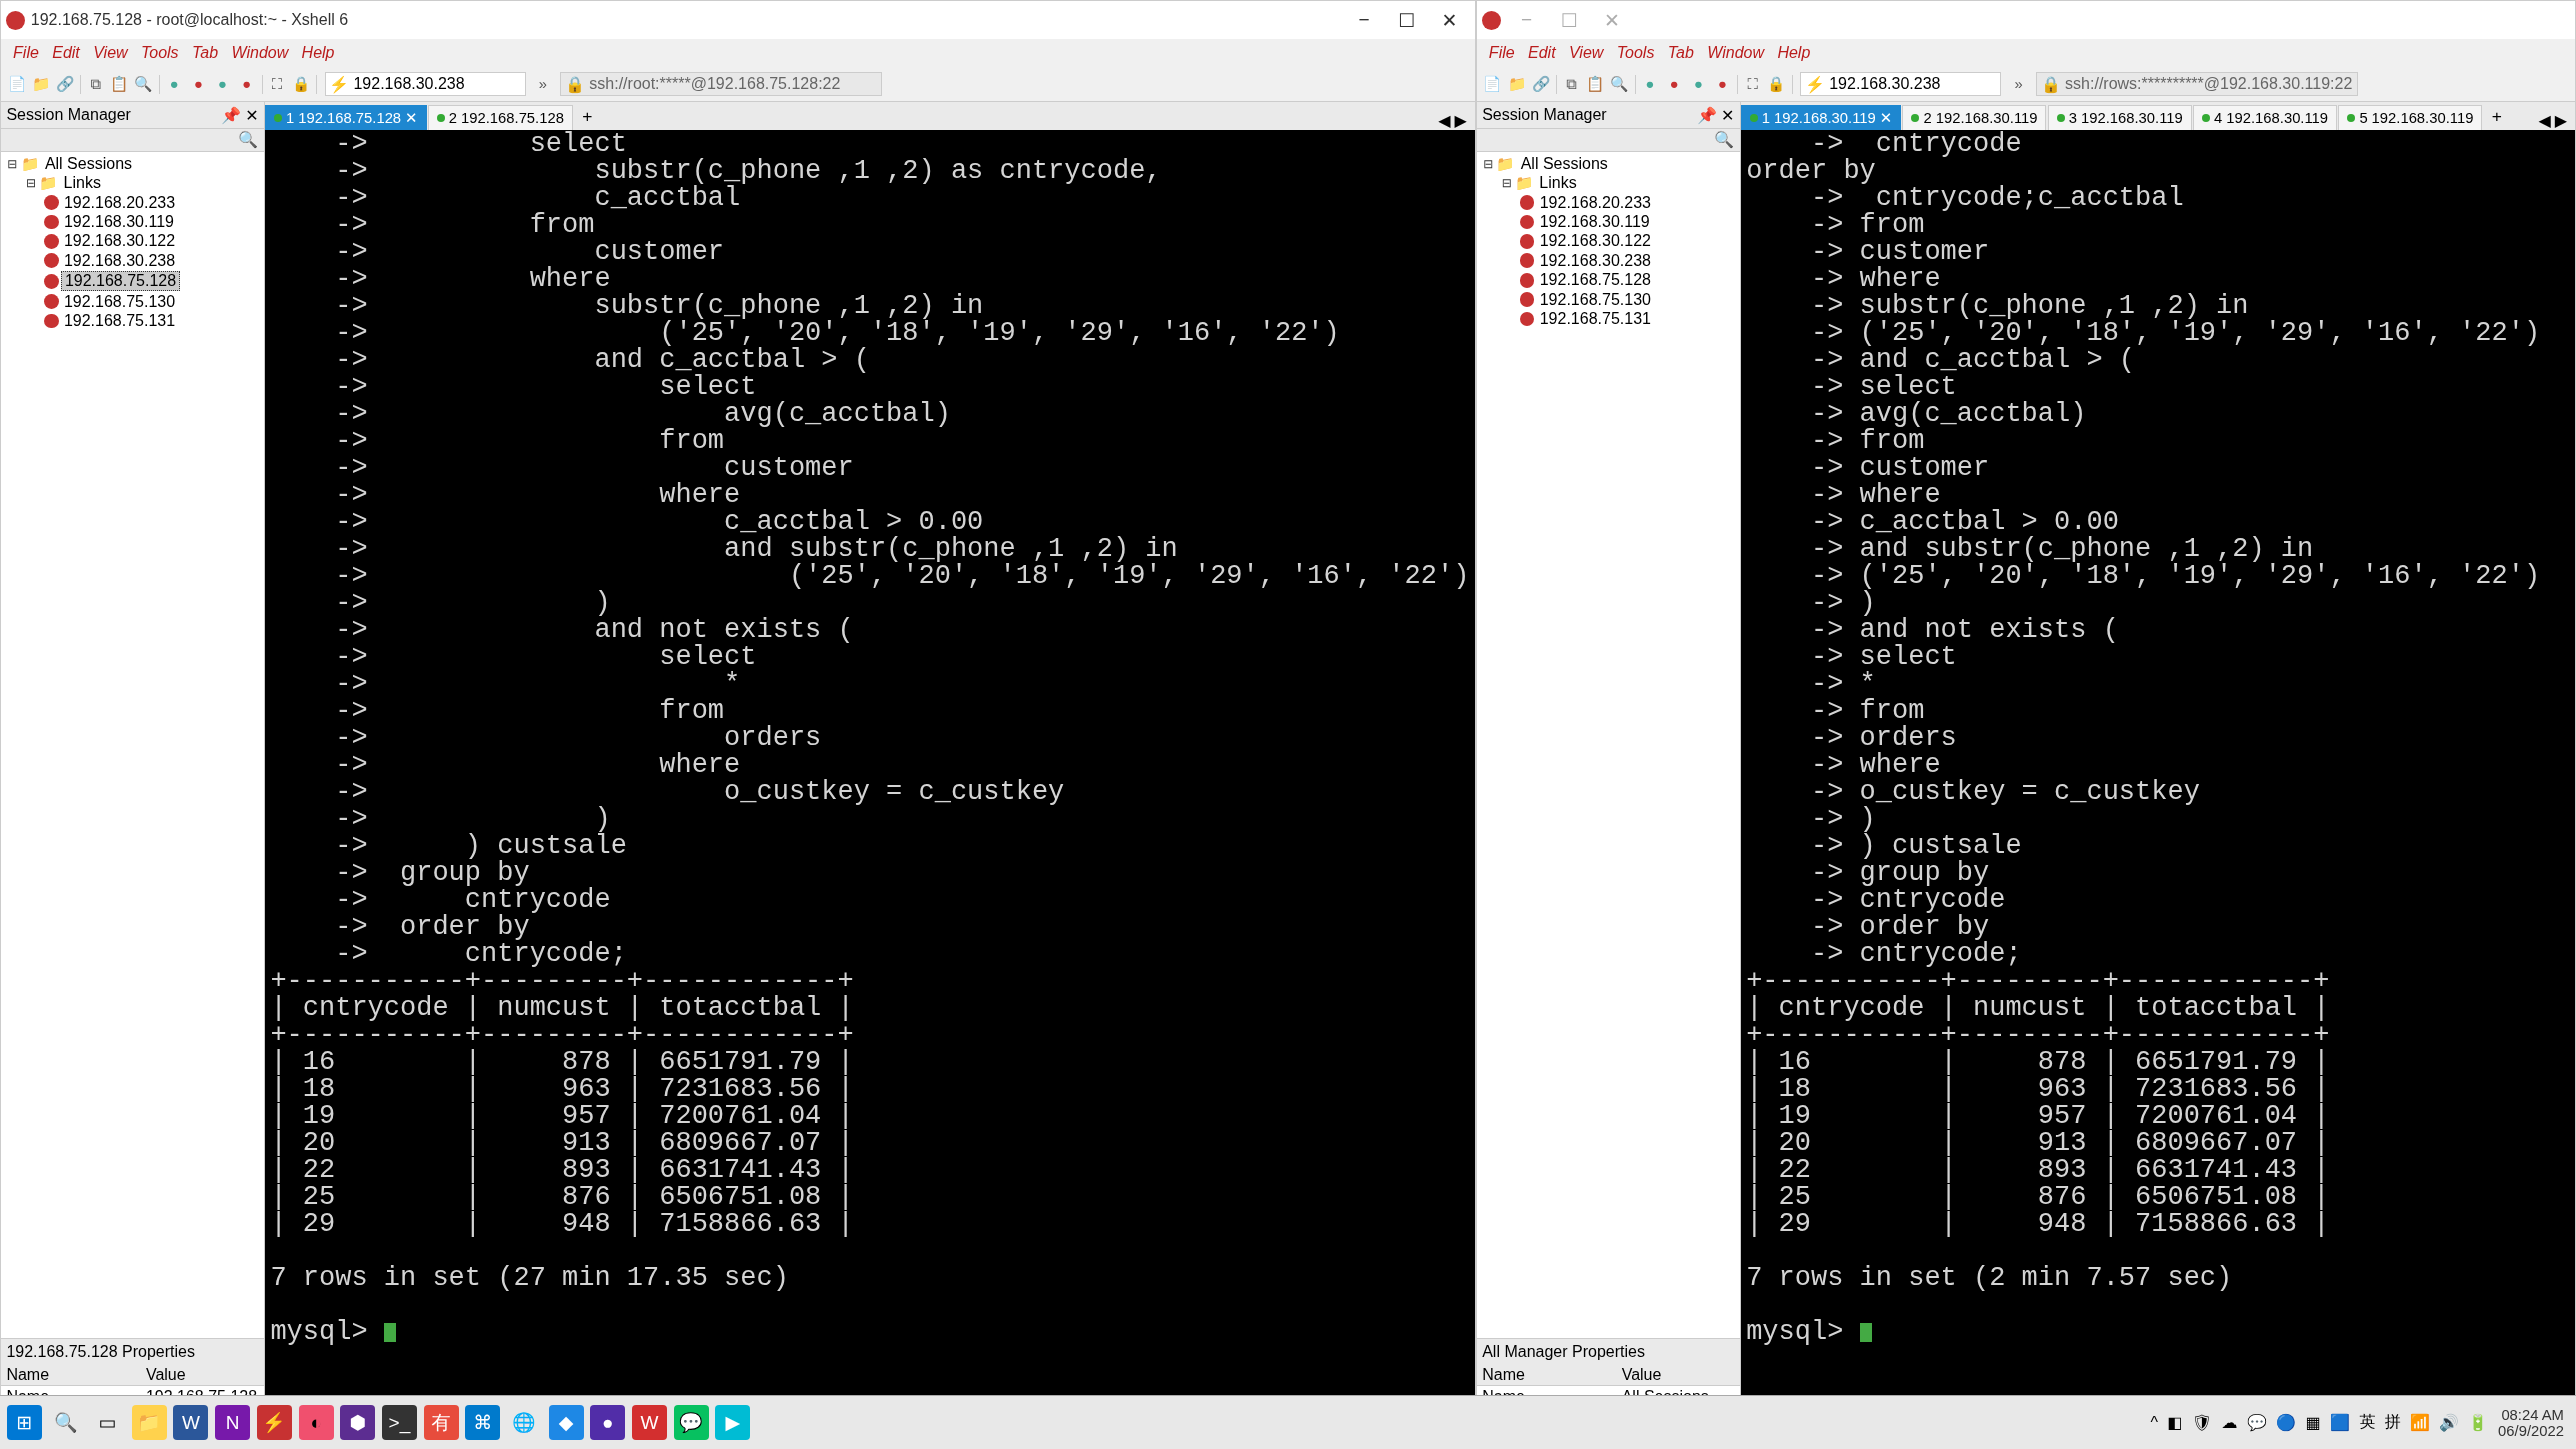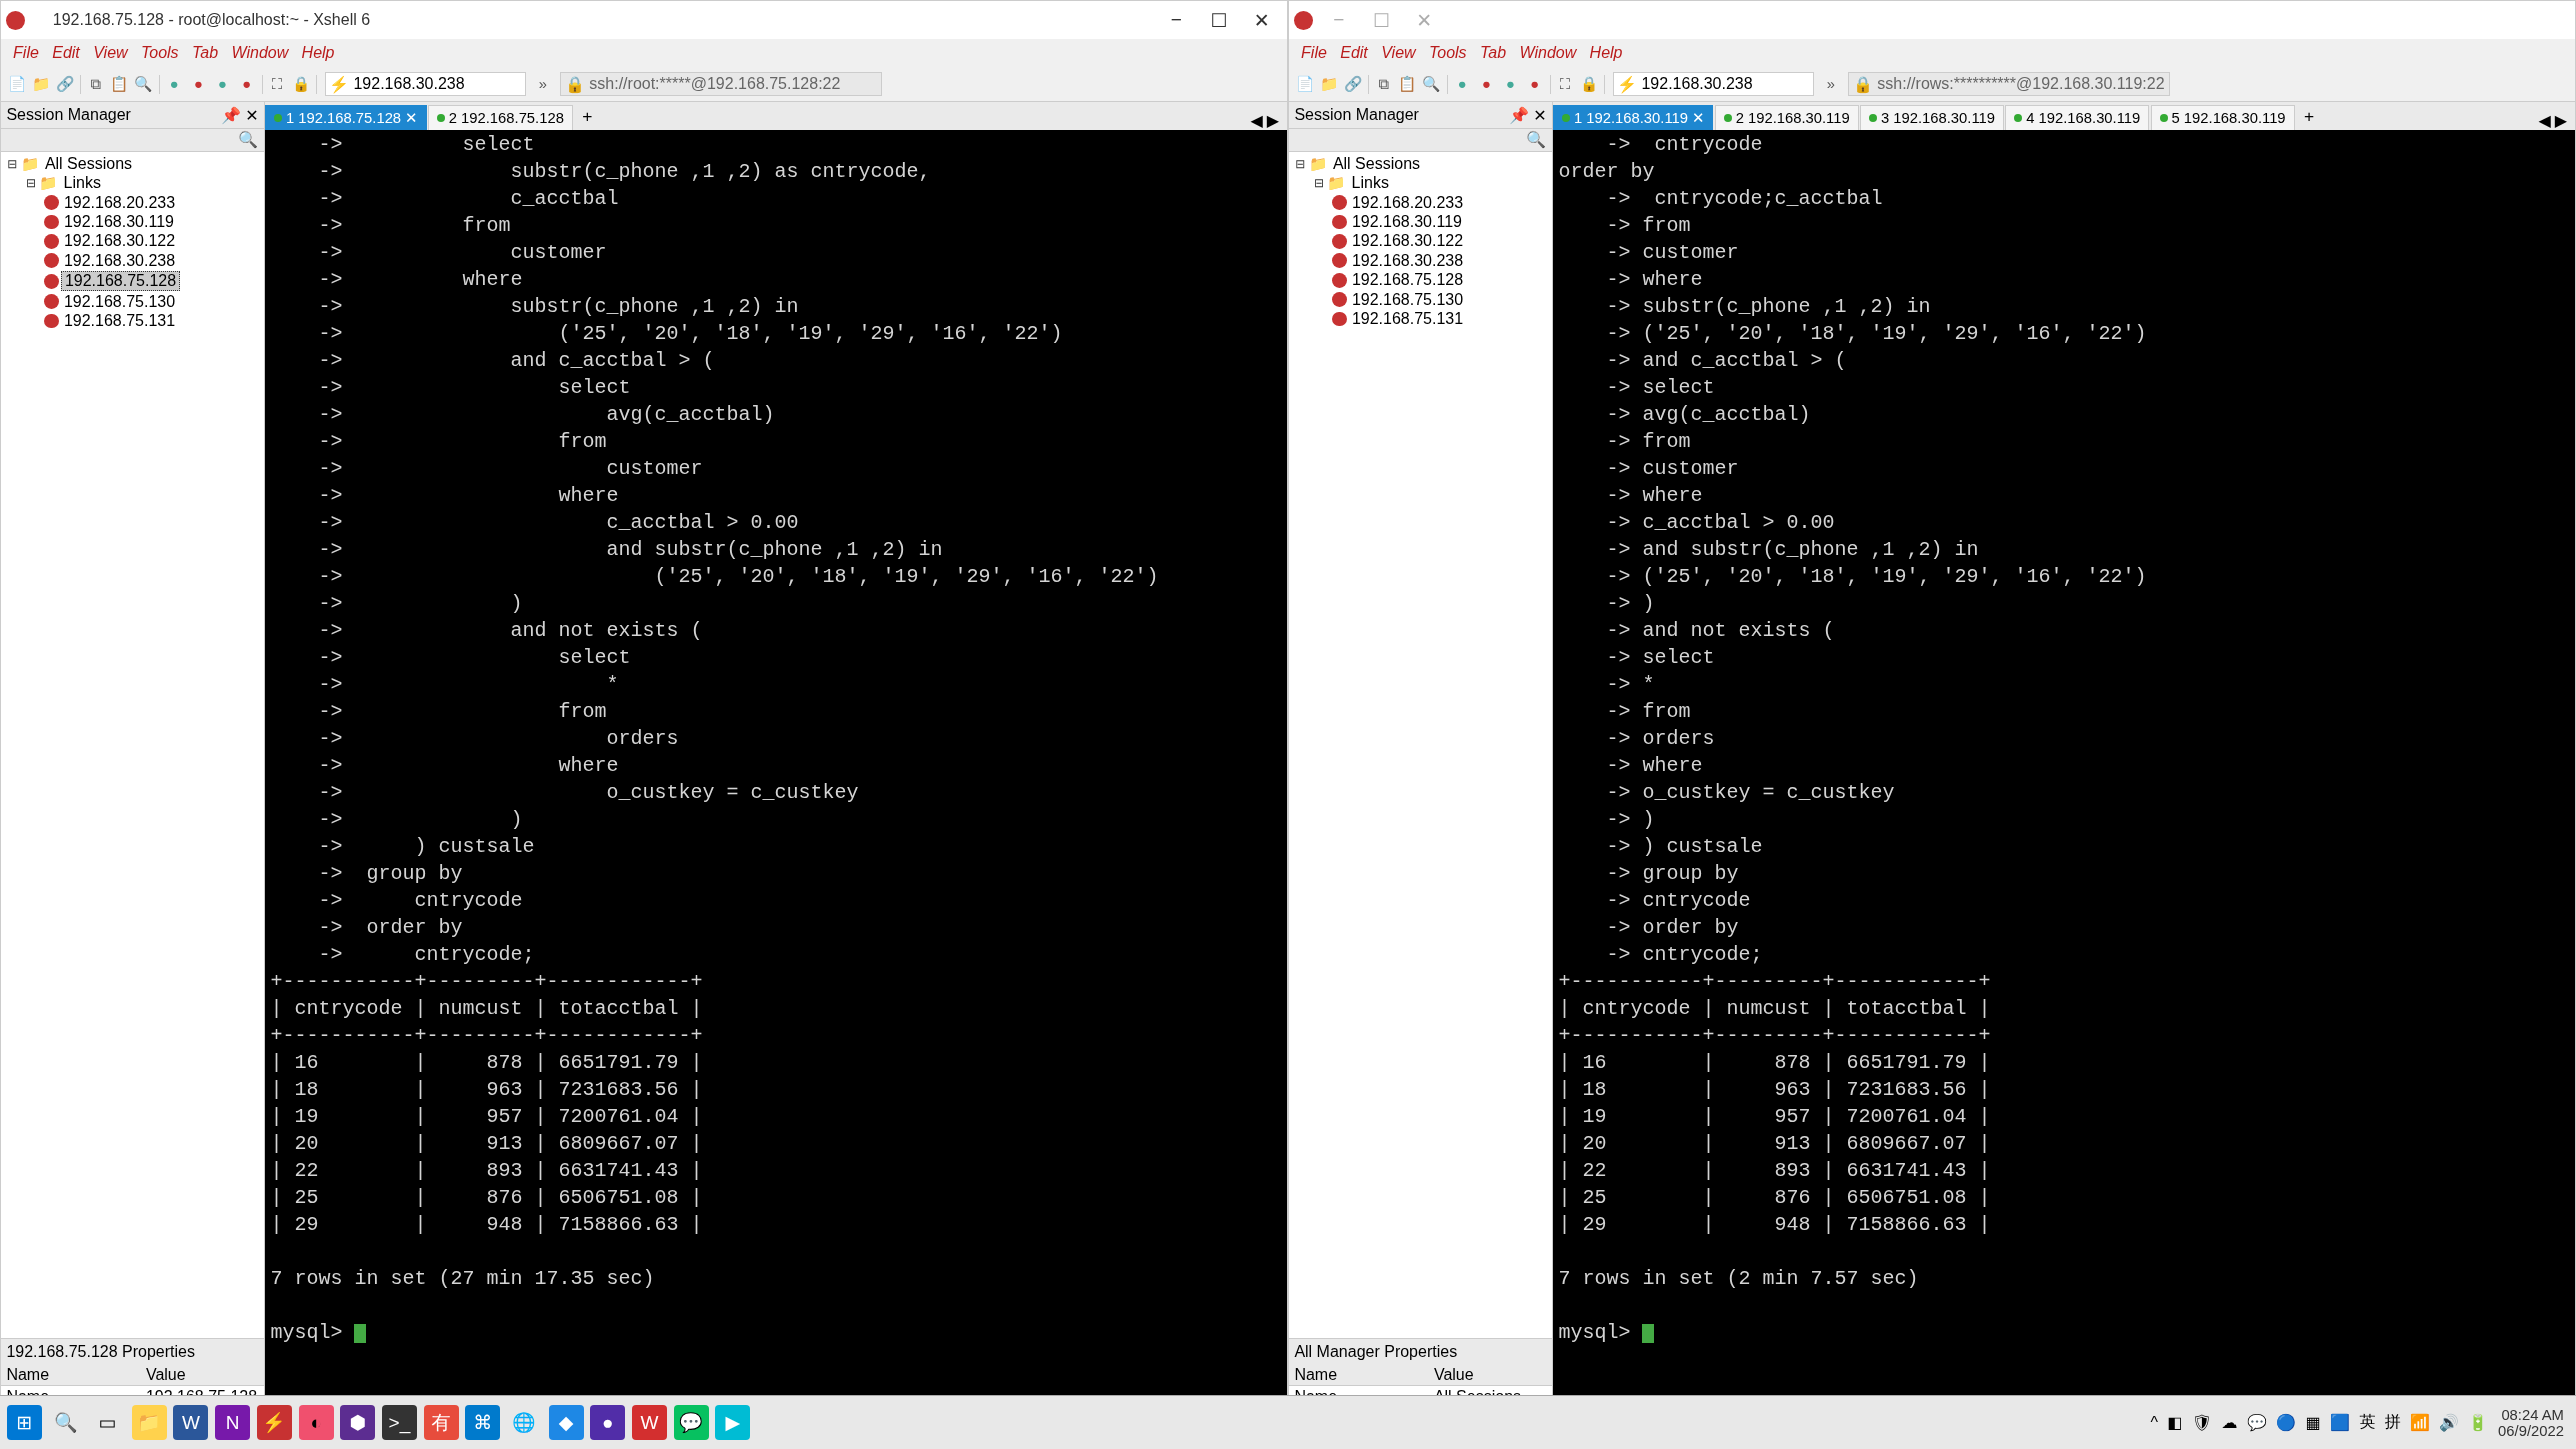--- a/index.html
+++ b/index.html
@@ -1,20 +1,20 @@
 <!DOCTYPE html>
 <html style="font-size:10.7px"><head>
 <meta charset="utf-8">
 <style>
 * { margin: 0; padding: 0; box-sizing: border-box; font-family: 'Segoe UI', Tahoma, sans-serif; }
 body { display: flex; width: 2576px; height: 1449px; background: #000; font-size: 16px; }
 .window { flex: 1; display: flex; flex-direction: column; background: #f0f0f0; border: 0.7px solid #ccc; }
 .titlebar { display: flex; align-items: center; height: 38px; background: #fff; padding: 0 5.4px; }
 .title-icon { width: 19px; height: 19px; background: #c73232; border-radius: 50%; margin-right: 5.4px; }
-.title-text { flex: 1; color: #333; margin-left: 22px; }
+.title-text { flex: 1; color: #333; }
 .win-ctrls { display: flex; gap: 2.7px; }
 .win-btn { width: 40px; height: 32px; display: flex; align-items: center; justify-content: center; font-size: 19px; color: #333; }
 .menubar { display: flex; background: #f0f0f0; padding: 1.3px 5.4px; height: 28px; align-items: center; }
 .menu-item { padding: 1.3px 6.7px; color: #b91c1c; font-style: italic; }
 .toolbar { display: flex; background: #f0f0f0; padding: 2.7px 5.4px; height: 35px; align-items: center; gap: 2.7px; border-bottom: 0.7px solid #ccc; }
 .tb-icon { width: 21.5px; height: 21.5px; display: flex; align-items: center; justify-content: center; font-size: 14.8px; color: #555; }
 .tb-sep { width: 0.7px; height: 19px; background: #ccc; margin: 0 1.3px; }
 .addr { display: flex; align-items: center; background: #fff; border: 0.7px solid #ccc; padding: 1.3px 4px; margin: 0 4px; height: 24px; min-width: 201px; }
 .addr-gray { background: #e8e8e8; border: 0.7px solid #ccc; padding: 1.3px 4px; margin: 0 4px; height: 24px; min-width: 322px; display: flex; align-items: center; color: #666; }
 .main-area { flex: 1; display: flex; overflow: hidden; }
@@ -35,21 +35,21 @@
 .props-table .pcell { padding: 1.3px 5.4px; }
 .props-table .phead { background: #eaeaea; border-bottom: 0.7px solid #ccc; }
 .terminal-area { flex: 1; display: flex; flex-direction: column; background: #000; overflow: hidden; }
 .tabs-row { display: flex; background: #eaeaea; height: 28px; align-items: flex-end; overflow: hidden; }
 .tab { display: flex; align-items: center; padding: 2.7px 8px; height: 25.5px; border: 0.7px solid #ccc; border-bottom: none; margin-right: 1.3px; background: #f5f5f5; font-size: 14.8px; gap: 4px; }
 .tab.active { background: #1e87d0; color: #fff; border-color: #1e87d0; }
 .tab-dot { width: 8px; height: 8px; border-radius: 50%; background: #3a3; display: inline-block; }
 .tab-x { font-size: 14.8px; }
 .tab-plus { padding: 2.7px 8px; font-size: 17.4px; }
 .tabs-arrows { margin-left: auto; display: flex; gap: 4px; padding: 0 8px; }
-.terminal { flex: 1; background: #000; color: #d4d4d4; font-family: 'Consolas', 'Courier New', monospace; font-size: 20px; line-height: 27px; padding: 1.3px 5.4px; white-space: pre; overflow: auto; }
+.terminal { flex: 1; background: #000; color: #d4d4d4; font-family: 'Consolas', 'Courier New', monospace; font-size: 27px; line-height: 27px; padding: 1.3px 5.4px; white-space: pre; overflow: auto; }
 .terminal .cursor { background: #4a4; width: 12px; height: 19px; display: inline-block; vertical-align: middle; }
 .statusbar { height: 24px; background: #eaeaea; display: flex; align-items: center; padding: 0 5.4px; font-size: 14px; color: #555; gap: 16px; }
 .statusbar .sp { margin-left: auto; }
 .taskbar { position: fixed; bottom: 0; left: 0; width: 2576px; height: 54px; background: #e8e8e8; display: flex; align-items: center; padding: 0 6.7px; border-top: 0.7px solid #aaa; }
 .tb-left { display: flex; align-items: center; gap: 6.7px; }
 .tb-right { margin-left: auto; display: flex; align-items: center; gap: 9.4px; }
 .app-icon { width: 35px; height: 35px; border-radius: 4px; display: flex; align-items: center; justify-content: center; font-size: 19px; }
 .time-block { display: flex; flex-direction: column; align-items: flex-end; font-size: 14.8px; color: #333; line-height: 16px; padding-right: 5.4px; }
 </style>
 </head>

